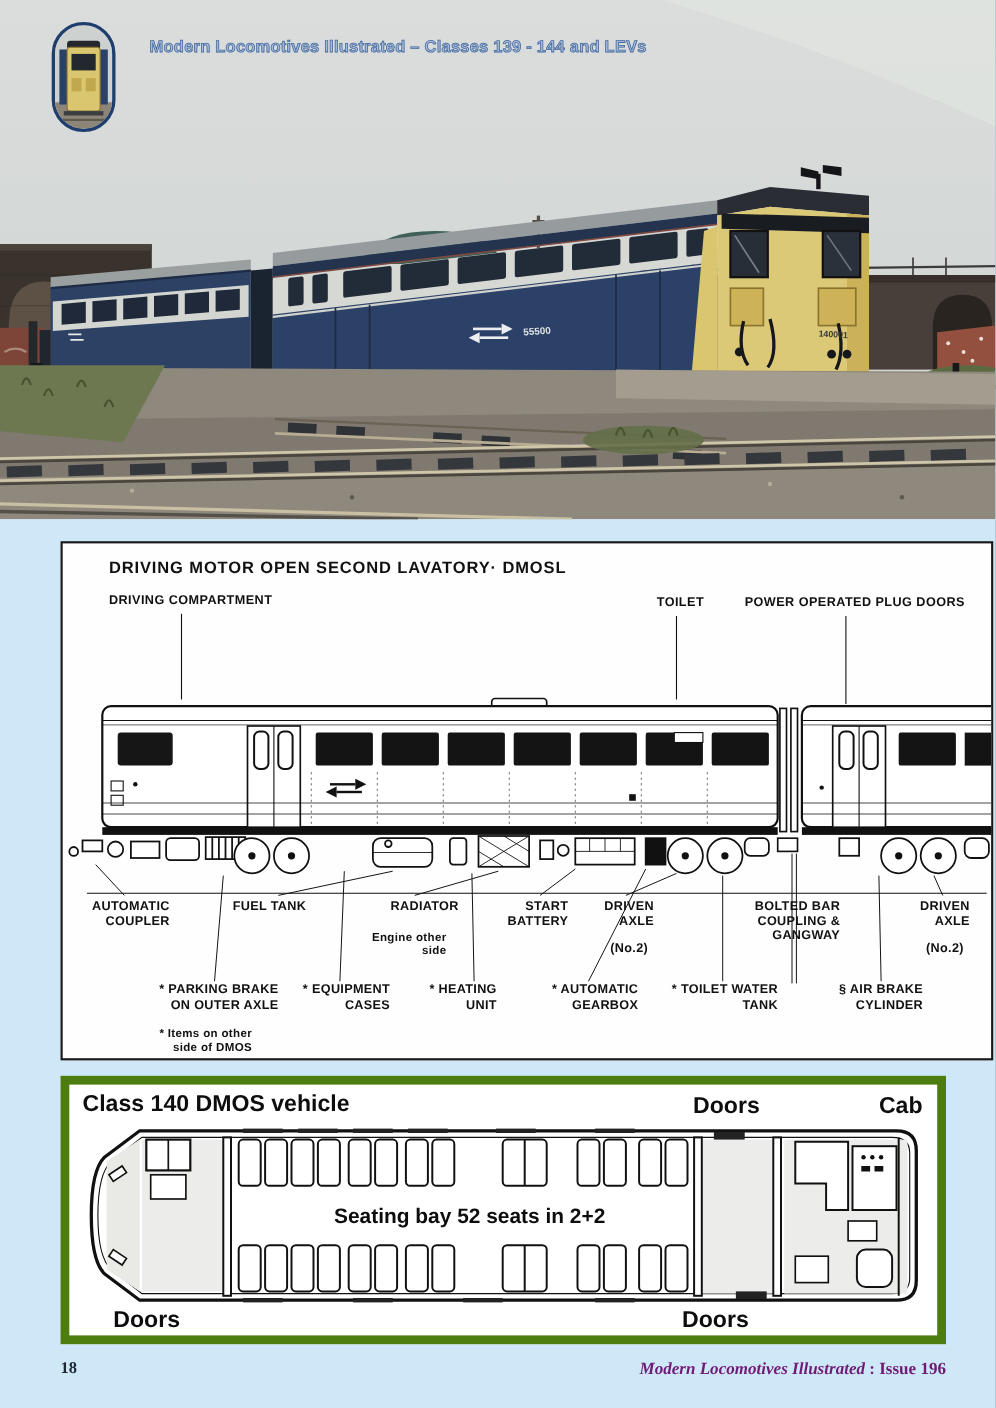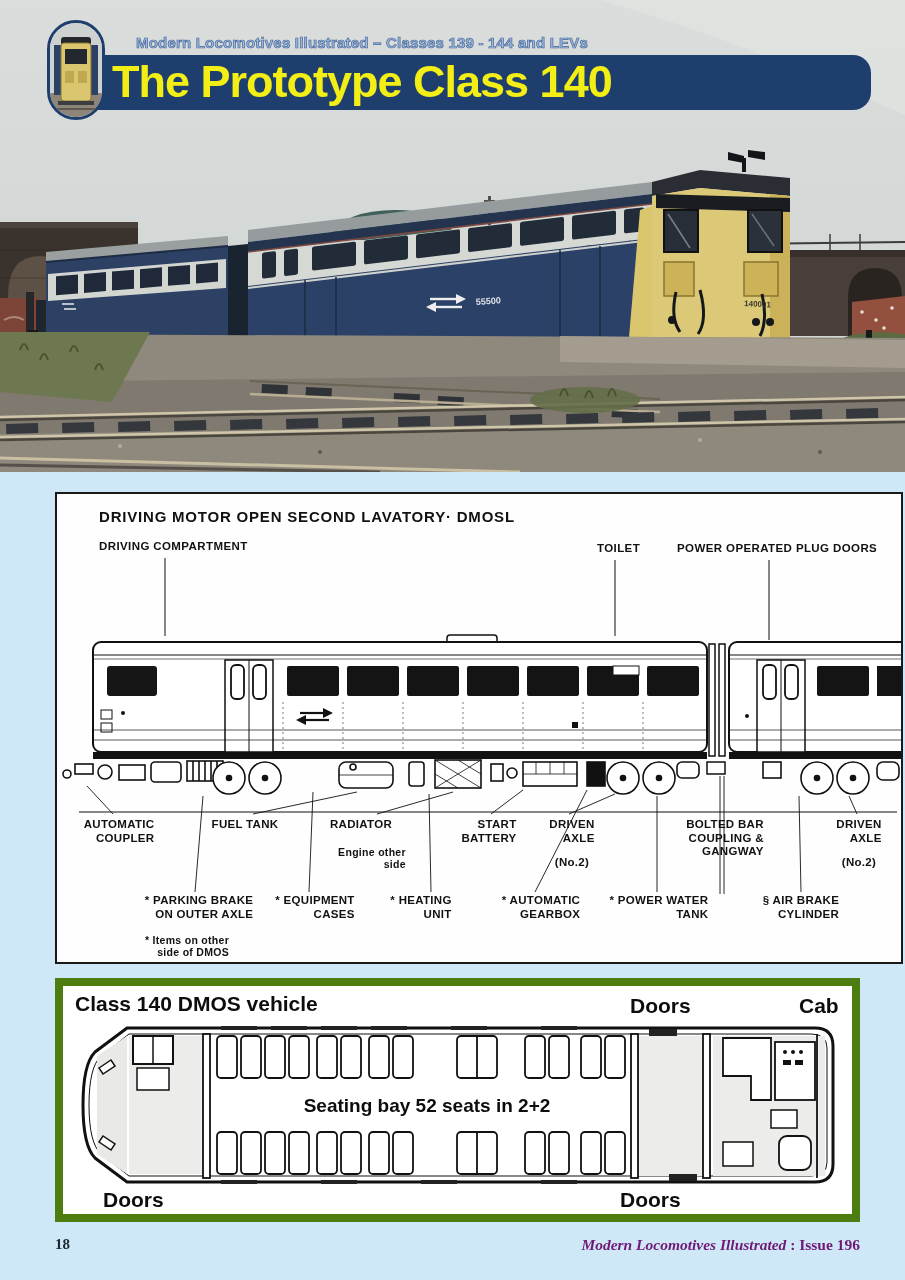--- a/index.html
+++ b/index.html
@@ -255,23 +255,20 @@
       <ellipse cx="585" cy="400" rx="55" ry="13" fill="#646f48" opacity=".9"></ellipse>
       <path d="M560,396 q4,-14 8,0 M585,398 q4,-14 8,0 M608,396 q4,-14 8,0" stroke="#49532f" stroke-width="2" fill="none"></path>
       <circle cx="120" cy="446" r="2" fill="#b5ab9c"></circle>
         <circle cx="320" cy="452" r="2" fill="#5e594f"></circle>
       <circle cx="700" cy="440" r="2" fill="#b5ab9c"></circle>
         <circle cx="820" cy="452" r="2" fill="#5e594f"></circle>
     </g>
   </svg>
 
   <div id="strapline">Modern Locomotives Illustrated – Classes 139 - 144 and LEVs</div>
-  <div id="titlebar">
-    <span id="titletext">The Prototype Class 140</span>
-  </div>
   <div id="badge">
     <svg width="52" height="94" viewBox="0 0 52 94">
       <rect x="0" y="0" width="52" height="70" fill="#cdd1cf"></rect>
       <rect x="0" y="70" width="52" height="24" fill="#8d8577"></rect>
       <rect x="4" y="22" width="7" height="50" fill="#2c4166"></rect>
       <rect x="41" y="22" width="7" height="50" fill="#2c4166"></rect>
       <rect x="11" y="14" width="30" height="8" rx="3" fill="#23262b"></rect>
       <rect x="11" y="20" width="30" height="58" rx="3" fill="#d9c66e" stroke="#8a7430"></rect>
       <rect x="15" y="26" width="22" height="15" fill="#23272e"></rect>
       <rect x="15" y="48" width="9" height="12" fill="#c0a84e"></rect>
@@ -423,21 +420,21 @@
     </svg>
 
     <div class="d-title">DRIVING MOTOR OPEN SECOND LAVATORY· DMOSL</div>
     <div class="dtop" style="left:42px;top:46px">DRIVING COMPARTMENT</div>
     <div class="dtop" style="left:540px;top:48px">TOILET</div>
     <div class="dtop" style="left:620px;top:48px">POWER OPERATED PLUG DOORS</div>
 
     <div class="dlabel" style="left:62px;top:324px">AUTOMATIC
 COUPLER</div>
     <div class="dlabel" style="left:188px;top:324px">FUEL TANK</div>
-    <div class="dlabel" style="left:304px;top:324px">RADIATOR</div>
+    <div class="dlabel" style="left:329px;top:324px">RADIATOR</div>
     <div class="dlabel sm" style="left:315px;top:352px">Engine other
 side</div>
     <div class="dlabel" style="left:432px;top:324px">START
 BATTERY</div>
     <div class="dlabel" style="left:515px;top:324px">DRIVEN
 AXLE</div>
     <div class="dlabel" style="left:515px;top:362px">(No.2)</div>
     <div class="dlabel" style="left:668px;top:324px">BOLTED BAR
 COUPLING &amp;
 GANGWAY</div>
@@ -446,21 +443,21 @@
     <div class="dlabel" style="left:802px;top:362px">(No.2)</div>
 
     <div class="dlabel" style="left:142px;top:400px">* PARKING BRAKE
 ON OUTER AXLE</div>
     <div class="dlabel" style="left:258px;top:400px">* EQUIPMENT
 CASES</div>
     <div class="dlabel" style="left:364px;top:400px">* HEATING
 UNIT</div>
     <div class="dlabel" style="left:484px;top:400px">* AUTOMATIC
 GEARBOX</div>
-    <div class="dlabel" style="left:602px;top:400px">* POWER WATER
+    <div class="dlabel" style="left:602px;top:400px">* TOILET WATER
 TANK</div>
     <div class="dlabel" style="left:744px;top:400px">§ AIR BRAKE
 CYLINDER</div>
     <div class="dlabel sm" style="left:130px;top:440px">* Items on other
 side of DMOS</div>
   </div>
 
   <div id="seatplan">
     <div class="splabel" style="left:12px;top:6px">Class 140 DMOS vehicle</div>
     <div class="splabel" style="left:567px;top:8px">Doors</div>

